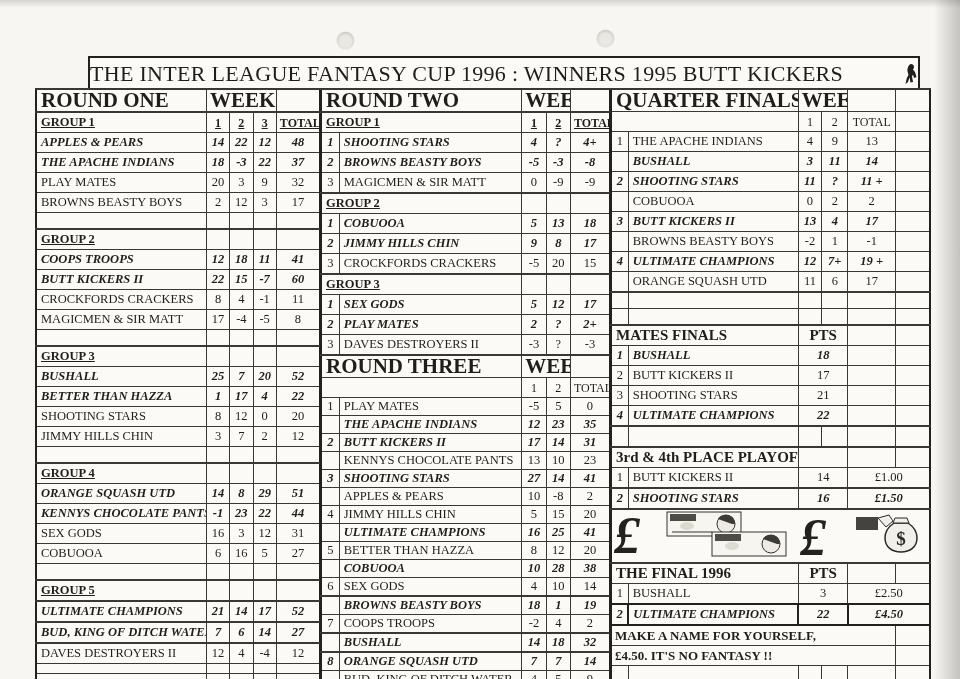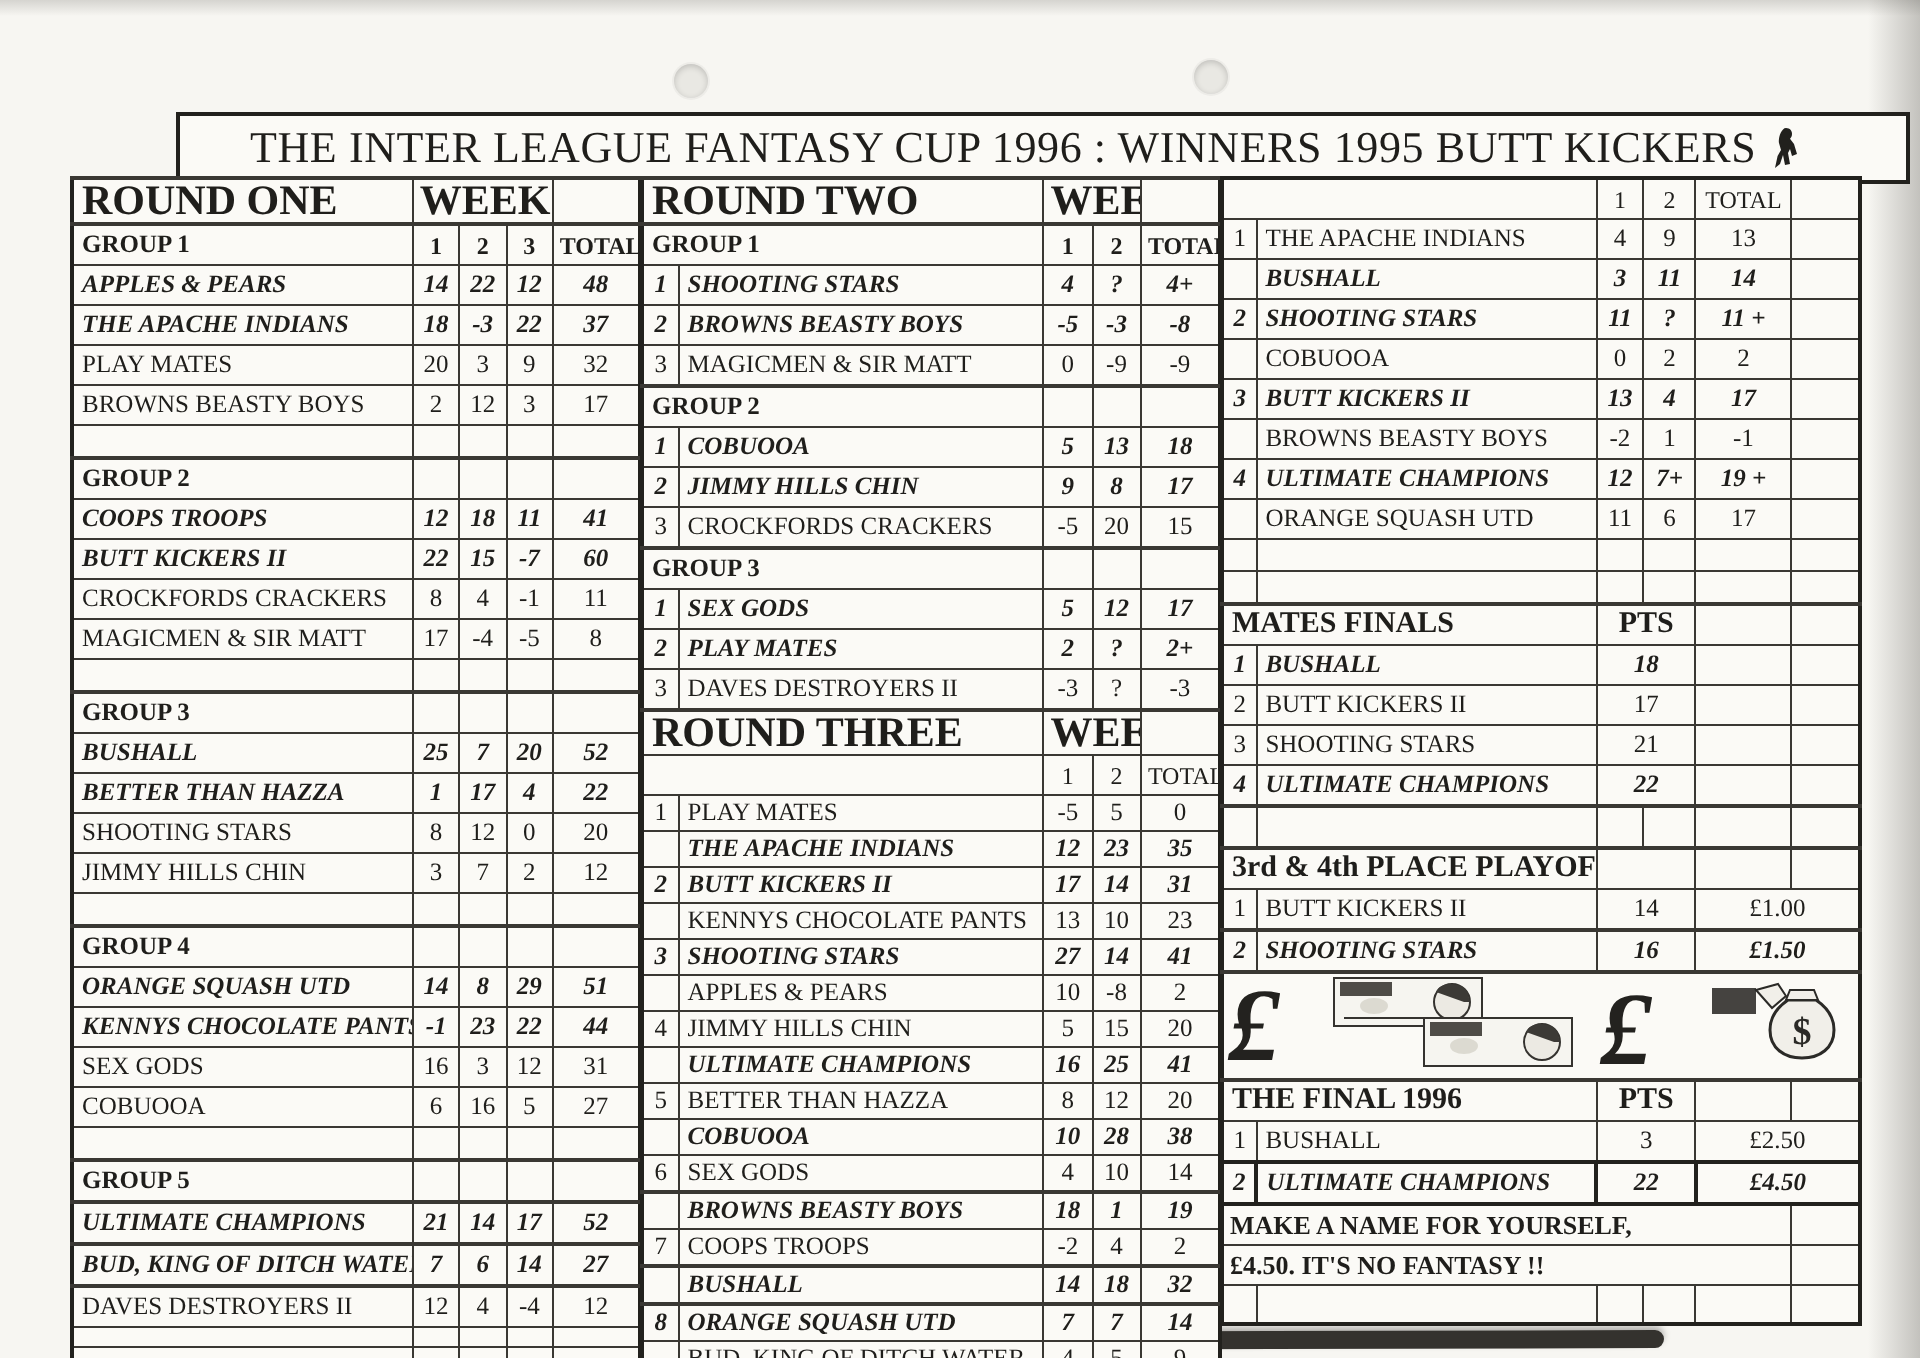--- a/index.html
+++ b/index.html
@@ -14,35 +14,35 @@
     background:linear-gradient(to right,rgba(60,58,52,0),rgba(60,58,52,.28));}
   .edge-top{position:absolute;top:0;left:0;width:960px;height:8px;
     background:linear-gradient(to bottom,rgba(60,58,52,.18),rgba(60,58,52,0));}
   .punch{position:absolute;width:17px;height:17px;border-radius:50%;
     background:#e9e8e3;box-shadow:inset 0 1px 3px rgba(0,0,0,.18),0 0 0 1px rgba(0,0,0,.04);}
   .scan-smudge{position:absolute;left:92px;top:666px;width:740px;height:9px;
     background:#34322e;border-radius:5px;transform:rotate(-.15deg);
     box-shadow:0 -2px 3px rgba(52,50,46,.35);}
   
   .title-box{position:absolute;left:88px;top:56px;width:828px;height:32px;
-    border:2px solid #22211d;display:flex;align-items:center;justify-content:flex-start;gap:8px;
-    background:#fbfaf6;padding-left:35px;}
+    border:2px solid #22211d;display:flex;align-items:center;justify-content:space-between;gap:8px;
+    background:#fbfaf6;}
   .title-text{font-size:22px;letter-spacing:.3px;white-space:nowrap;}
   
   table{border-collapse:collapse;table-layout:fixed;position:absolute;
     background:#fbfaf6;border:2px solid #22211d;}
   td{border:1px solid #3a3833;padding:0 3px;font-size:12.5px;line-height:1;
     overflow:hidden;white-space:nowrap;height:19px;}
   td.nm{text-align:left;padding-left:4px;}
   td.v{text-align:center;padding:0 1px;}
   tr.sep td{height:15px;}
   tr.sep2 td{height:9px;}
   .round-head td{font-weight:bold;font-size:21px;border-top-width:2px;}
   .week-lbl{font-weight:bold;font-size:14px;text-align:right;}
-  .glabel td{font-weight:bold;border-top-width:2px;}
+  .glabel td{font-weight:bold;border-top-width:2px;text-decoration:underline;}
   .colhead{font-size:12px;text-align:center;}
   tr.em td.nm, tr.em td.v{font-style:italic;font-weight:bold;}
   .section-head td{font-weight:bold;font-size:15px;border-top-width:2px;}
   #t-left{left:35px;top:88px;width:286px;height:557px;}
   #t-mid{left:320px;top:88px;width:291px;height:557px;}
   #t-right{left:610px;top:88px;width:321px;height:557px;}
   #t-mid .r3row td{height:17px;}
   #g5 tr:nth-child(2) td,#g5 tr:nth-child(3) td{border-top-width:2px;border-bottom-width:2px;}
   #r3body tr:nth-child(12) td{border-top-width:2px;}
   #r3body tr:nth-child(14) td{border-top-width:2px;border-bottom-width:2px;}
@@ -551,20 +551,26 @@
 <table id="t-right">
   <colgroup>
       <col style="width:17px">
       <col style="width:168px">
       <col style="width:23px">
       <col style="width:26px">
       <col style="width:47px">
       <col style="width:34px">
     </colgroup>
   <tbody id="qfBody">
+    <tr class="round-head">
+      <td class="nm" colspan="2">QUARTER FINALS</td>
+      <td class="week-lbl" colspan="2">WEEK</td>
+      <td></td>
+      <td></td>
+    </tr>
     <tr>
       <td colspan="2"></td>
       <td class="colhead">1</td>
       <td class="colhead">2</td>
       <td class="colhead">TOTAL</td>
       <td></td>
     </tr>
   <tr class="trow">
     <td class="v">1</td>
     <td class="nm">THE APACHE INDIANS</td>

